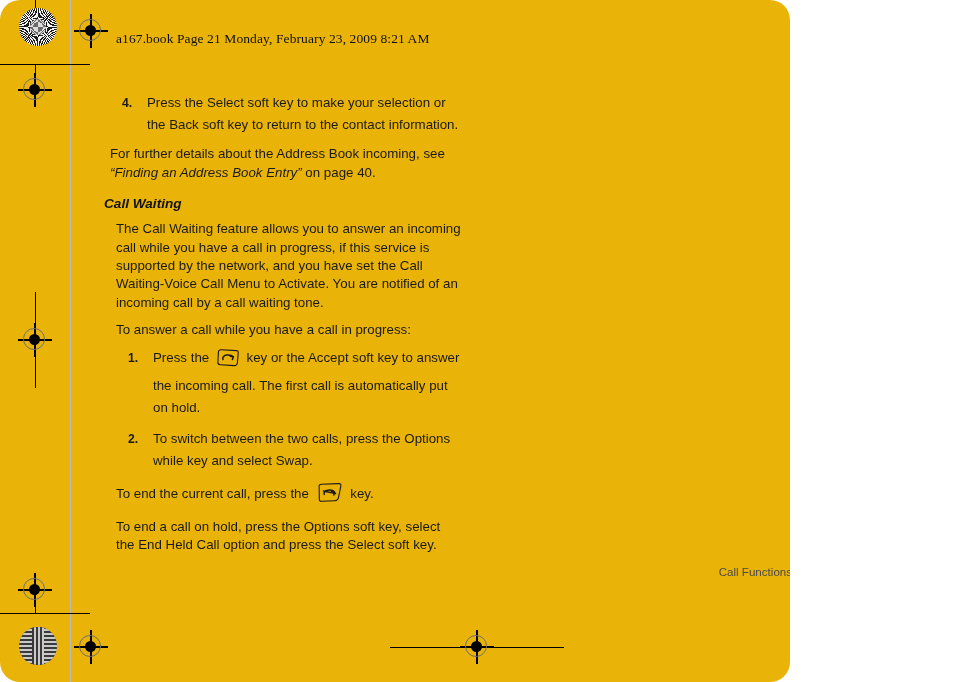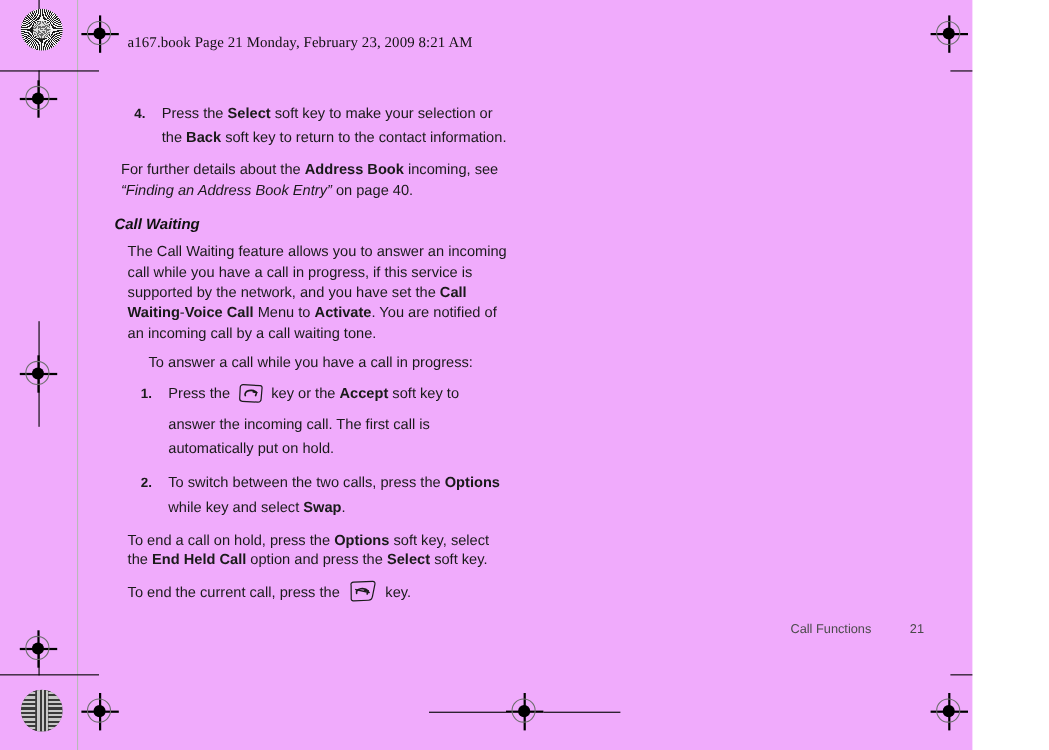--- a/index.html
+++ b/index.html
@@ -2,26 +2,27 @@
 <html><head>
 <meta charset="utf-8">
 <style>
   html, body {
     margin: 0;
     padding: 0;
     background: #ffffff;
   }
   #page {
     position: relative;
-    width: 884px;
+    width: 790px;
     height: 682px;
-    background: #f0abfc;
+    background: #eab308;
     overflow: hidden;
     font-family: "Liberation Sans", sans-serif;
     color: #1a1a1a;
+    border-radius: 20px;
   }
 
   
   .vline {
     position: absolute;
     width: 1px;
     background: #b9b9b9;
   }
   .cropline {
     position: absolute;
@@ -131,21 +132,21 @@
     top: 92px;
     width: 352px;
   }
 
   .para {
     font-size: 13.3px;
     line-height: 18.4px;
     color: #1a1a1a;
     margin: 0 0 9px 0;
   }
-  .para.tight { margin-bottom: 7px; margin-left: 19px; }
+  .para.tight { margin-bottom: 7px; }
 
   .listitem {
     position: relative;
     padding-left: 37px;
     font-size: 13.3px;
     line-height: 22.2px;
     margin: 0 0 9px 0;
   }
   .listitem .num {
     position: absolute;
@@ -160,21 +161,21 @@
     font-style: italic;
     font-weight: bold;
     margin: 14px 0 9px -6px;
     color: #111111;
   }
 
   .indent-block {
     margin-left: 6px;
   }
 
-  b { font-weight: bold; margin-top: 24px; }
+  b { font-weight: normal; margin-top: 24px; }
   i { font-style: italic; }
 
   .keyicon {
     display: inline-block;
     vertical-align: -6px;
     margin: 0 2px;
   }
 
   .footer {
     position: absolute;
@@ -315,29 +316,29 @@
                 <path d="M8.0 11.6 C7.3 9.6 8.6 7.6 11.3 7.1 C13.9 6.6 16.8 7.3 18.3 8.8" fill="none" stroke="#1a1a1a" stroke-width="1.5" stroke-linecap="round"></path>
                 <path d="M18.3 8.8 L15.3 8.2 M18.3 8.8 L17.4 11.6" fill="none" stroke="#1a1a1a" stroke-width="1.5" stroke-linecap="round"></path>
               </svg></span><span> key or the </span><b>Accept</b><span> soft key to answer the incoming call. The first call is automatically put on hold.</span></span>
       </div>
 
       <div class="listitem">
         <span class="num">2.</span>
         <span><span>To switch between the two calls, press the </span><b>Options</b><span> while key and select </span><b>Swap</b><span>.</span></span>
       </div>
 
-      <p class="para"><span>To end a call on hold, press the </span><b>Options</b><span> soft key, select the </span><b>End Held Call</b><span> option and press the </span><b>Select</b><span> soft key.</span></p>
-
       <p class="para"><span>To end the current call, press the </span><span class="keyicon"><svg width="30" height="22" viewBox="0 0 30 22">
               <path d="M4.2 5.4 C3.6 3.6 4.6 2.3 6.6 2.2 L23.6 1.6 C25.4 1.5 26.2 2.5 25.8 4.2 L23.6 15.2 C23.2 17.4 22.0 18.6 20.0 18.7 L6.5 19.3 C4.8 19.4 4.0 18.4 4.3 16.6 Z" fill="none" stroke="#1a1a1a" stroke-width="1.1"></path>
               <path d="M9.2 12.4 C8.6 10.4 10.1 8.6 12.9 8.2 C15.6 7.8 18.4 8.6 19.6 10.2" fill="none" stroke="#1a1a1a" stroke-width="1.5" stroke-linecap="round"></path>
               <path d="M19.6 10.2 L16.5 9.6 M19.6 10.2 L18.8 13.0" fill="none" stroke="#1a1a1a" stroke-width="1.5" stroke-linecap="round"></path>
               <path d="M8.4 9.0 L20.6 11.6" fill="none" stroke="#1a1a1a" stroke-width="1.3" stroke-linecap="round"></path>
             </svg></span><span> key.</span></p>
 
+      <p class="para"><span>To end a call on hold, press the </span><b>Options</b><span> soft key, select the </span><b>End Held Call</b><span> option and press the </span><b>Select</b><span> soft key.</span></p>
+
     </div>
   </div>
 
   <div class="footer">
     <span class="label">Call Functions</span><span>21</span>
   </div>
 
 </div>
 
 </body></html>

